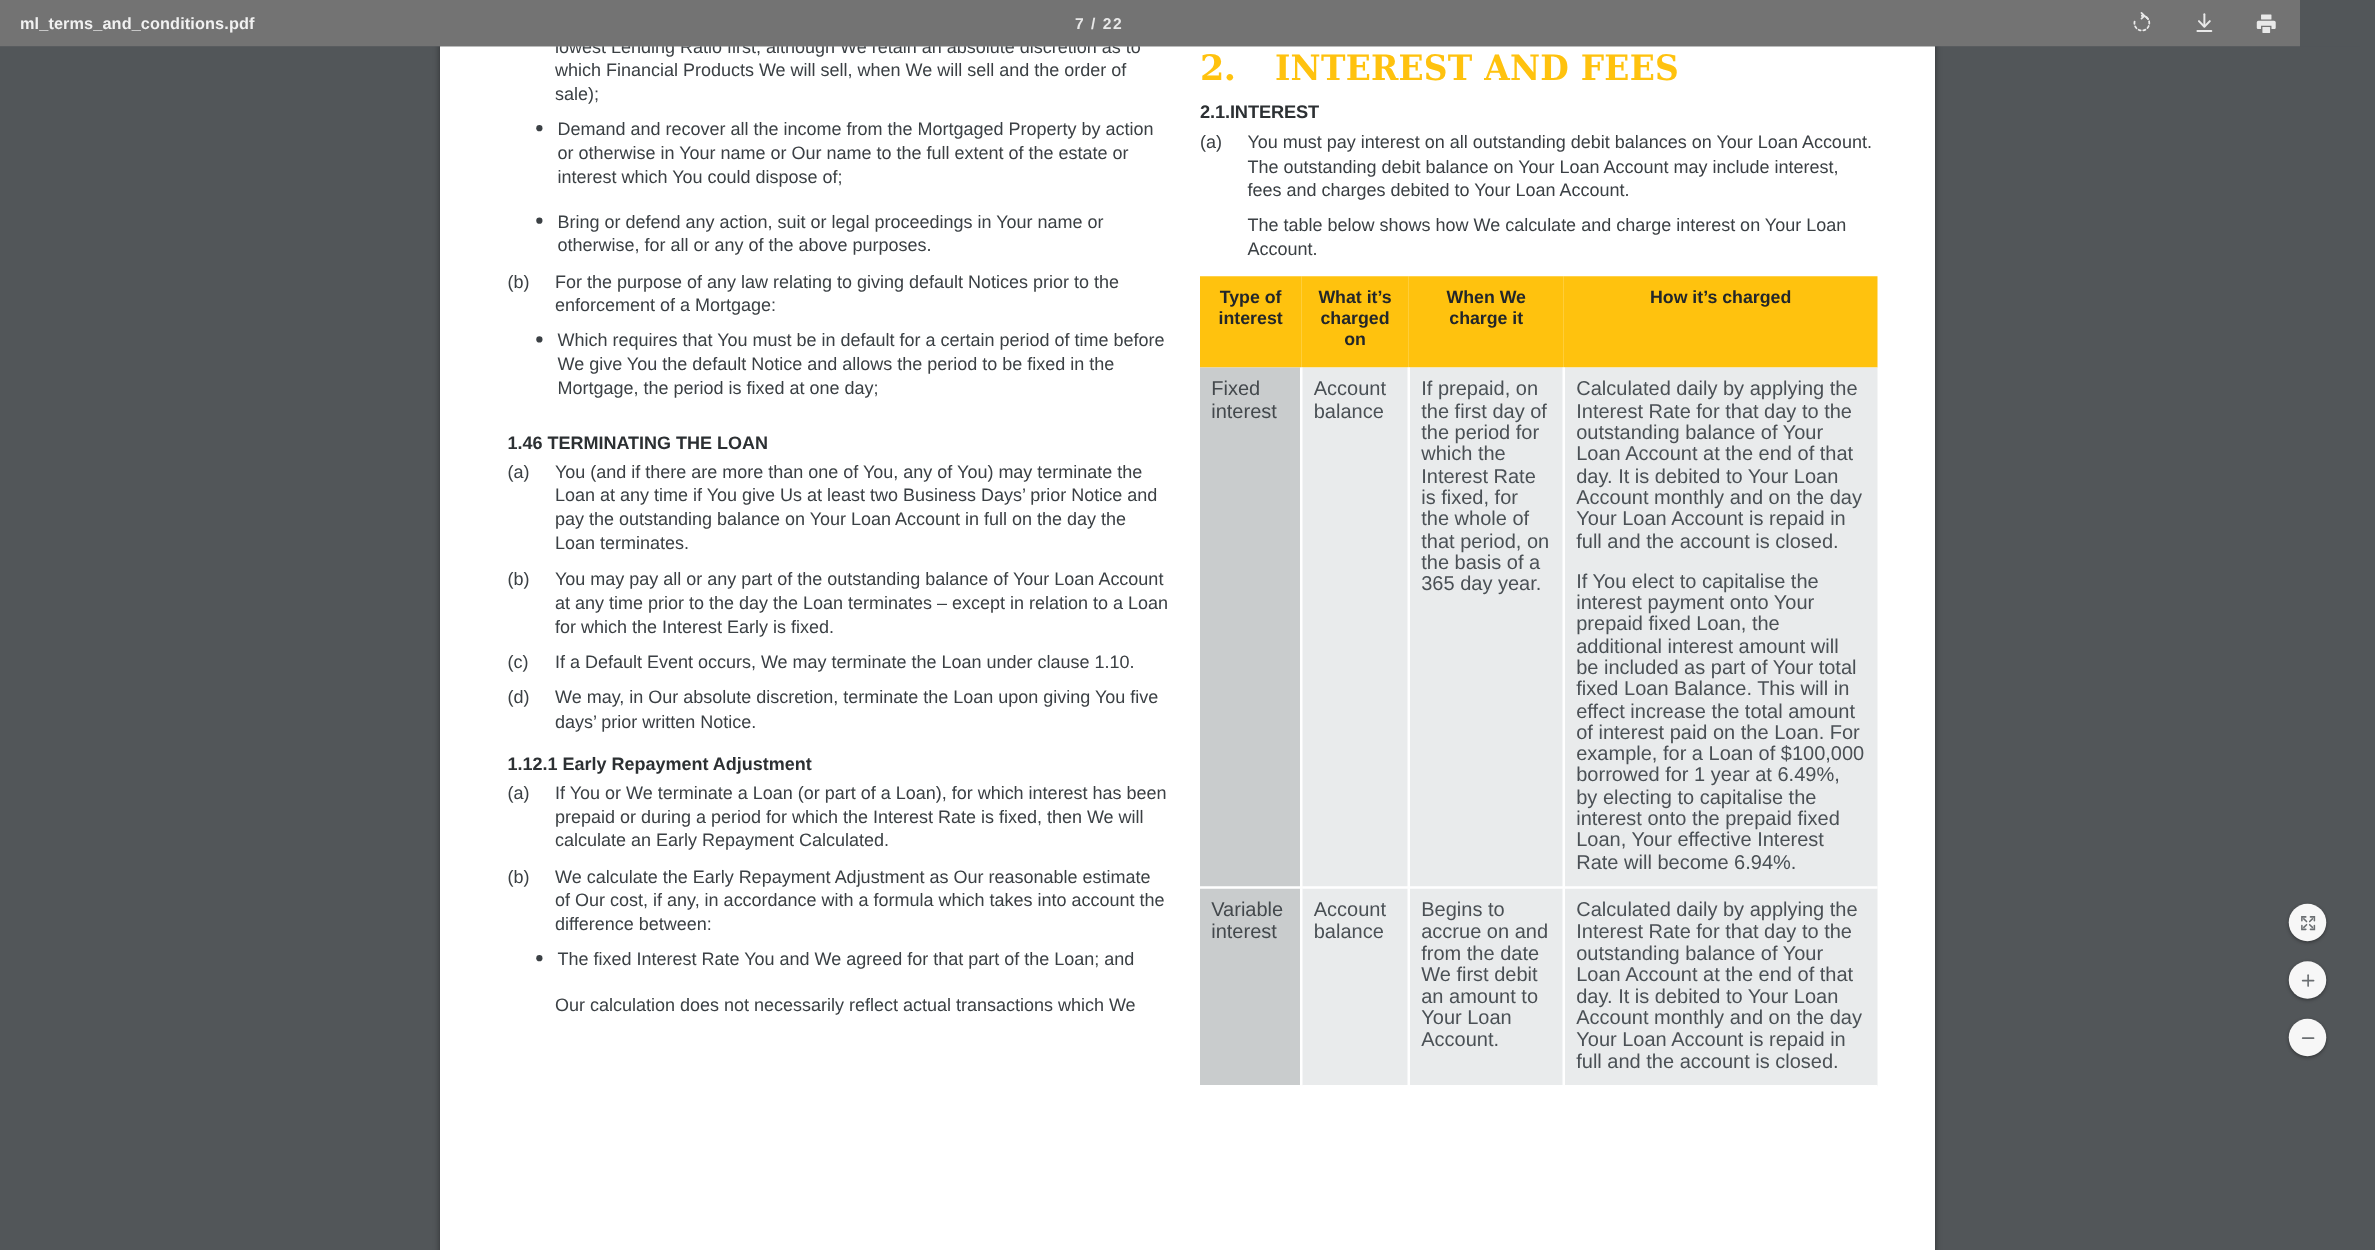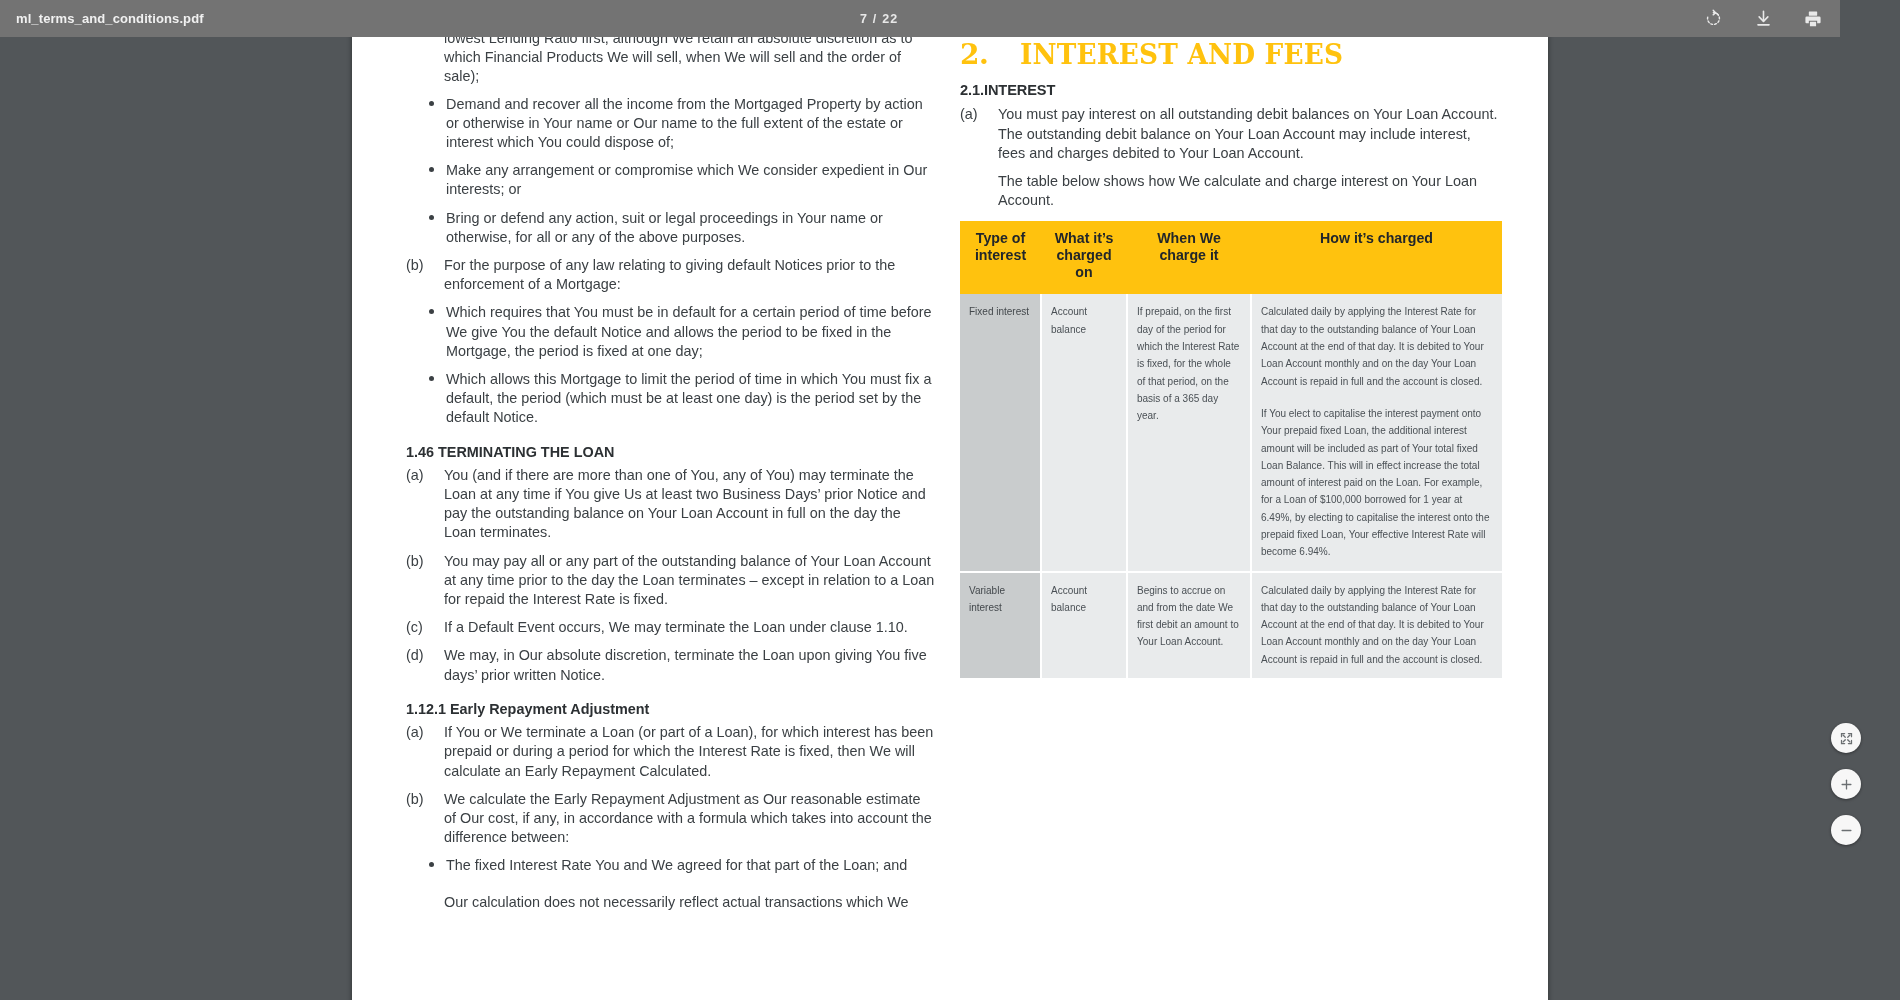--- a/index.html
+++ b/index.html
@@ -182,21 +182,21 @@
     font-size: 14.2px;
     line-height: 17px;
     text-align: center;
     vertical-align: top;
     padding: 9px 8px 13px 8px;
     border: none;
   }
   table.rates td {
     background: #e9ebec;
     color: #4a5055;
-    font-size: 10px;
+    font-size: 16px;
     line-height: 17.3px;
     vertical-align: top;
     padding: 9px 9px 10px 9px;
     border-right: 2px solid #ffffff;
     border-bottom: 2px solid #ffffff;
   }
   table.rates td.first-col {
     background: #c9cccd;
     color: #43484c;
   }
@@ -289,59 +289,51 @@
 
         <div class="para-cont">lowest Lending Ratio first, although We retain an absolute discretion as to which Financial Products We will sell, when We will sell and the order of sale);</div>
 
         <div class="gap"></div>
 
         <div class="bullet">
           <div class="mk"><span class="dot"></span></div>
           <div class="bd">Demand and recover all the income from the Mortgaged Property by action or otherwise in Your name or Our name to the full extent of the estate or interest which You could dispose of;</div>
         </div>
         <div class="gap"></div>
-        <div class="bullet">
-          <div class="mk"><span class="dot"></span></div>
-          <div class="bd">Make any arrangement or compromise which We consider expedient in Our interests; or</div>
-        </div>
         <div class="gap"></div>
         <div class="bullet">
           <div class="mk"><span class="dot"></span></div>
           <div class="bd">Bring or defend any action, suit or legal proceedings in Your name or otherwise, for all or any of the above purposes.</div>
         </div>
 
         <div class="gap"></div>
 
         <div class="clause">
           <div class="mk">(b)</div>
           <div class="bd">For the purpose of any law relating to giving default Notices prior to the enforcement of a Mortgage:</div>
         </div>
 
         <div class="gap"></div>
 
         <div class="bullet">
           <div class="mk"><span class="dot"></span></div>
           <div class="bd">Which requires that You must be in default for a certain period of time before We give You the default Notice and allows the period to be fixed in the Mortgage, the period is fixed at one day;</div>
         </div>
         <div class="gap"></div>
-        <div class="bullet">
-          <div class="mk"><span class="dot"></span></div>
-          <div class="bd">Which allows this Mortgage to limit the period of time in which You must fix a default, the period (which must be at least one day) is the period set by the default Notice.</div>
-        </div>
 
         <div class="subhead">1.46 TERMINATING THE LOAN</div>
 
         <div class="clause">
           <div class="mk">(a)</div>
           <div class="bd">You (and if there are more than one of You, any of You) may terminate the Loan at any time if You give Us at least two Business Days’ prior Notice and pay the outstanding balance on Your Loan Account in full on the day the Loan terminates.</div>
         </div>
         <div class="gap"></div>
         <div class="clause">
           <div class="mk">(b)</div>
-          <div class="bd">You may pay all or any part of the outstanding balance of Your Loan Account at any time prior to the day the Loan terminates – except in relation to a Loan for repaid the Interest Rate is fixed.</div>
+          <div class="bd">You may pay all or any part of the outstanding balance of Your Loan Account at any time prior to the day the Loan terminates – except in relation to a Loan for which the Interest Early is fixed.</div>
         </div>
         <div class="gap"></div>
         <div class="clause">
           <div class="mk">(c)</div>
           <div class="bd">If a Default Event occurs, We may terminate the Loan under clause 1.10.</div>
         </div>
         <div class="gap"></div>
         <div class="clause">
           <div class="mk">(d)</div>
           <div class="bd">We may, in Our absolute discretion, terminate the Loan upon giving You five days’ prior written Notice.</div>

